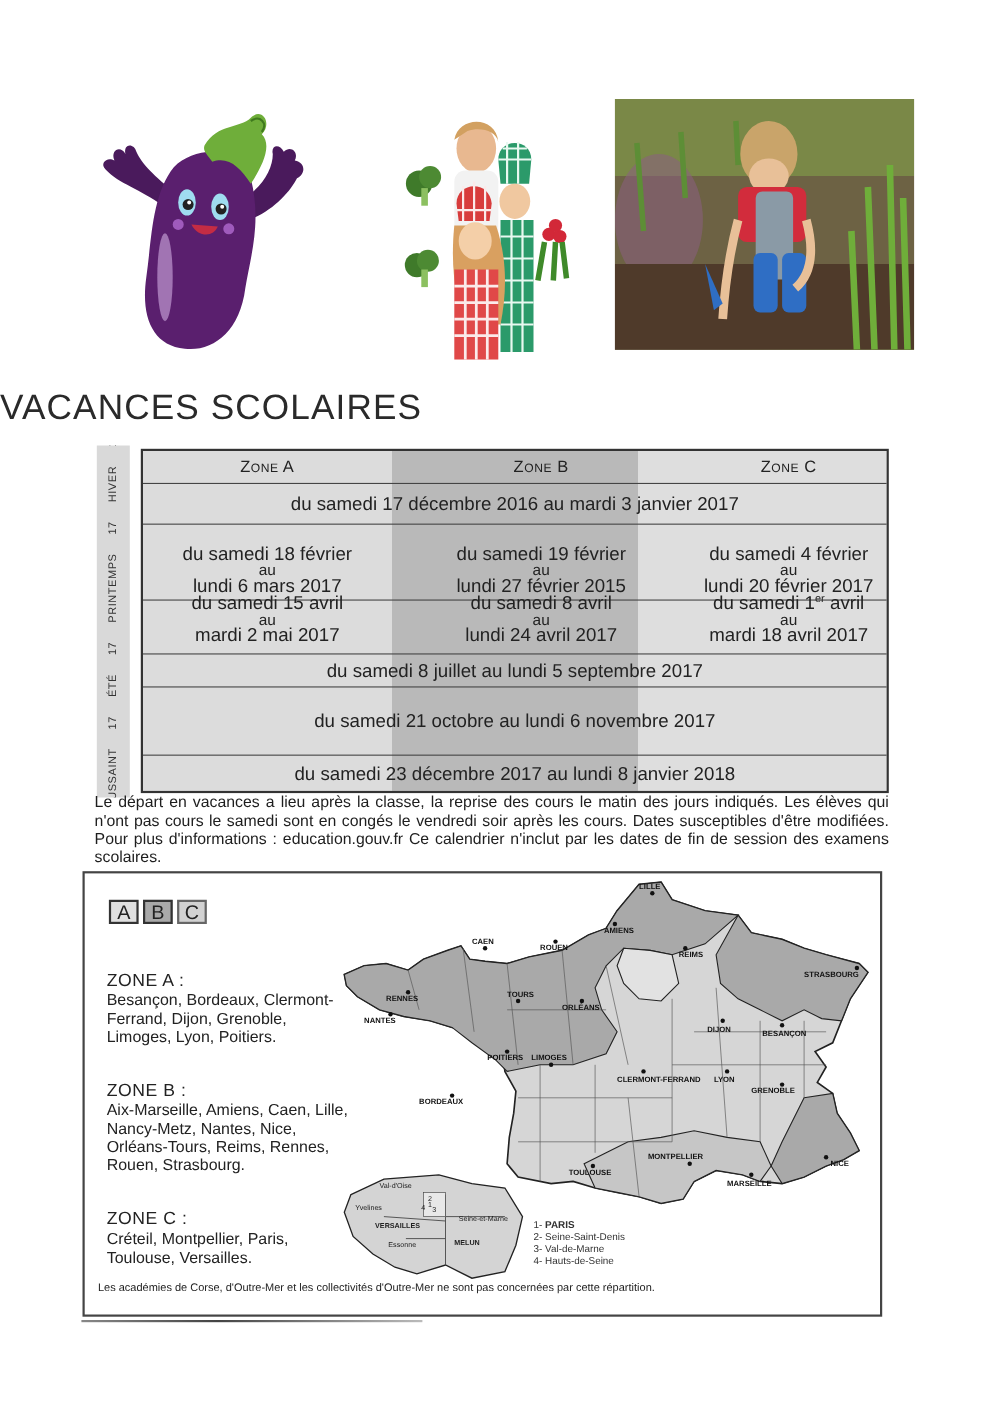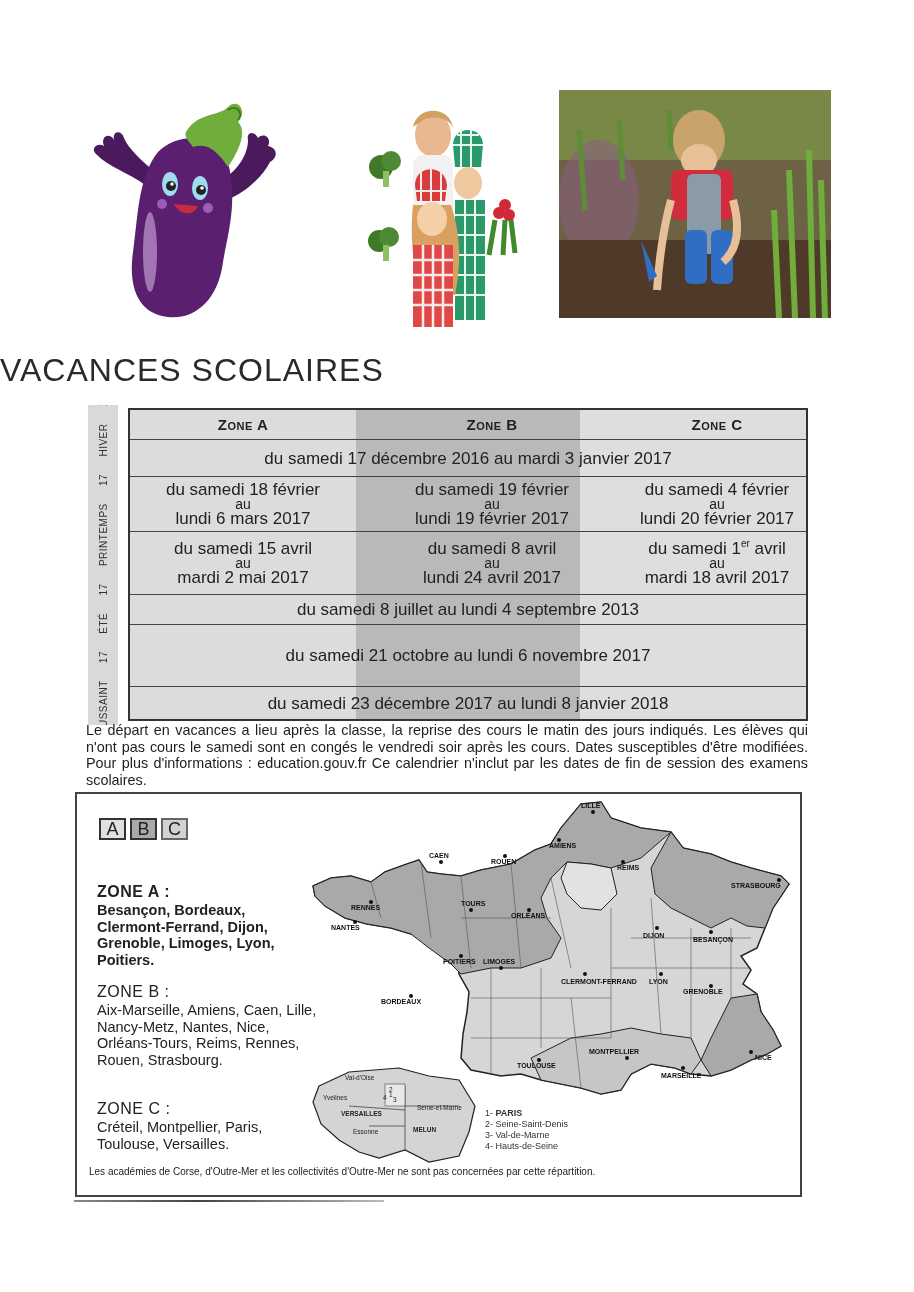--- a/index.html
+++ b/index.html
@@ -57,21 +57,21 @@
           display:flex; align-items:center; justify-content:center;
           font-family:"Liberation Sans", sans-serif; font-size:18px; color:#222; }
   .lbox.a { background:#e0e0e0; }
   .lbox.b { background:#a9a9a9; }
   .lbox.c { background:#d2d2d2; border-color:#666; }
 
   .zone-block { position:absolute; left:20px; width:220px;
                 font-family:"Liberation Sans", sans-serif; color:#222; }
   .zone-title { font-size:16px; line-height:20px; letter-spacing:0.5px; }
   .zone-cities { font-size:14.5px; line-height:16.5px; }
-  #zone-a { top:88px;font-weight:bold; }
+  #zone-a { top:88px; }
   #zone-b { top:188px; }
   #zone-c { top:305px; }
 
   #france-map { position:absolute; left:234px; top:4px; width:490px; height:300px; }
   #idf-map { position:absolute; left:232px; top:272px; width:168px; height:98px; }
   #idf-legend { position:absolute; left:408px; top:314px;
                 font-family:"Liberation Sans", sans-serif; font-size:9px; line-height:11px; color:#333; }
   #idf-legend b { font-weight:bold; }
 
   #map-footnote { position:absolute; left:12px; top:370px; width:700px;
@@ -164,40 +164,40 @@
   </svg>
 </div>
 
 <div id="title">VACANCES SCOLAIRES</div>
 
 <div id="side-strip">
   <div class="side-text">NOË 17   TOUSSAINT 17   ÉTÉ 17   PRINTEMPS 17   HIVER 17   NOËL 16</div>
 </div>
 
 <div id="vac-table">
-  <div class="vrow hdr" style="top:0;height:30px;font-weight:bold;">
+  <div class="vrow hdr" style="top:0;height:30px;">
     <div class="vcell c1">Zone A</div>
     <div class="vcell c2">Zone B</div>
     <div class="vcell c3">Zone C</div>
   </div>
 
   <div class="vrow" style="top:30px;height:37px;">
     <div class="vcell full">du samedi 17 décembre 2016 au mardi 3 janvier 2017</div>
   </div>
 
-  <div class="vrow" style="top:67px;height:55px;">
+  <div class="vrow" style="top:81px;height:55px;">
     <div class="vcell c1">
       <span>du samedi 18 février</span>
       <span class="au">au</span>
       <span>lundi 6 mars 2017</span>
     </div>
     <div class="vcell c2">
       <span>du samedi 19 février</span>
       <span class="au">au</span>
-      <span>lundi 19 février 2017</span>
+      <span>lundi 27 février 2015</span>
     </div>
     <div class="vcell c3">
       <span>du samedi 4 février</span>
       <span class="au">au</span>
       <span>lundi 20 février 2017</span>
     </div>
   </div>
 
   <div class="vrow" style="top:122px;height:63px;">
     <div class="vcell c1">
@@ -211,21 +211,21 @@
       <span>lundi 24 avril 2017</span>
     </div>
     <div class="vcell c3">
       <span><span>du samedi 1</span><sup>er</sup><span> avril</span></span>
       <span class="au">au</span>
       <span>mardi 18 avril 2017</span>
     </div>
   </div>
 
   <div class="vrow" style="top:185px;height:30px;">
-    <div class="vcell full">du samedi 8 juillet au lundi 4 septembre 2013</div>
+    <div class="vcell full">du samedi 8 juillet au lundi 5 septembre 2017</div>
   </div>
 
   <div class="vrow" style="top:215px;height:62px;">
     <div class="vcell full">du samedi 21 octobre au lundi 6 novembre 2017</div>
   </div>
 
   <div class="vrow" style="top:277px;height:32px;">
     <div class="vcell full">du samedi 23 décembre 2017 au lundi 8 janvier 2018</div>
   </div>
 </div>

